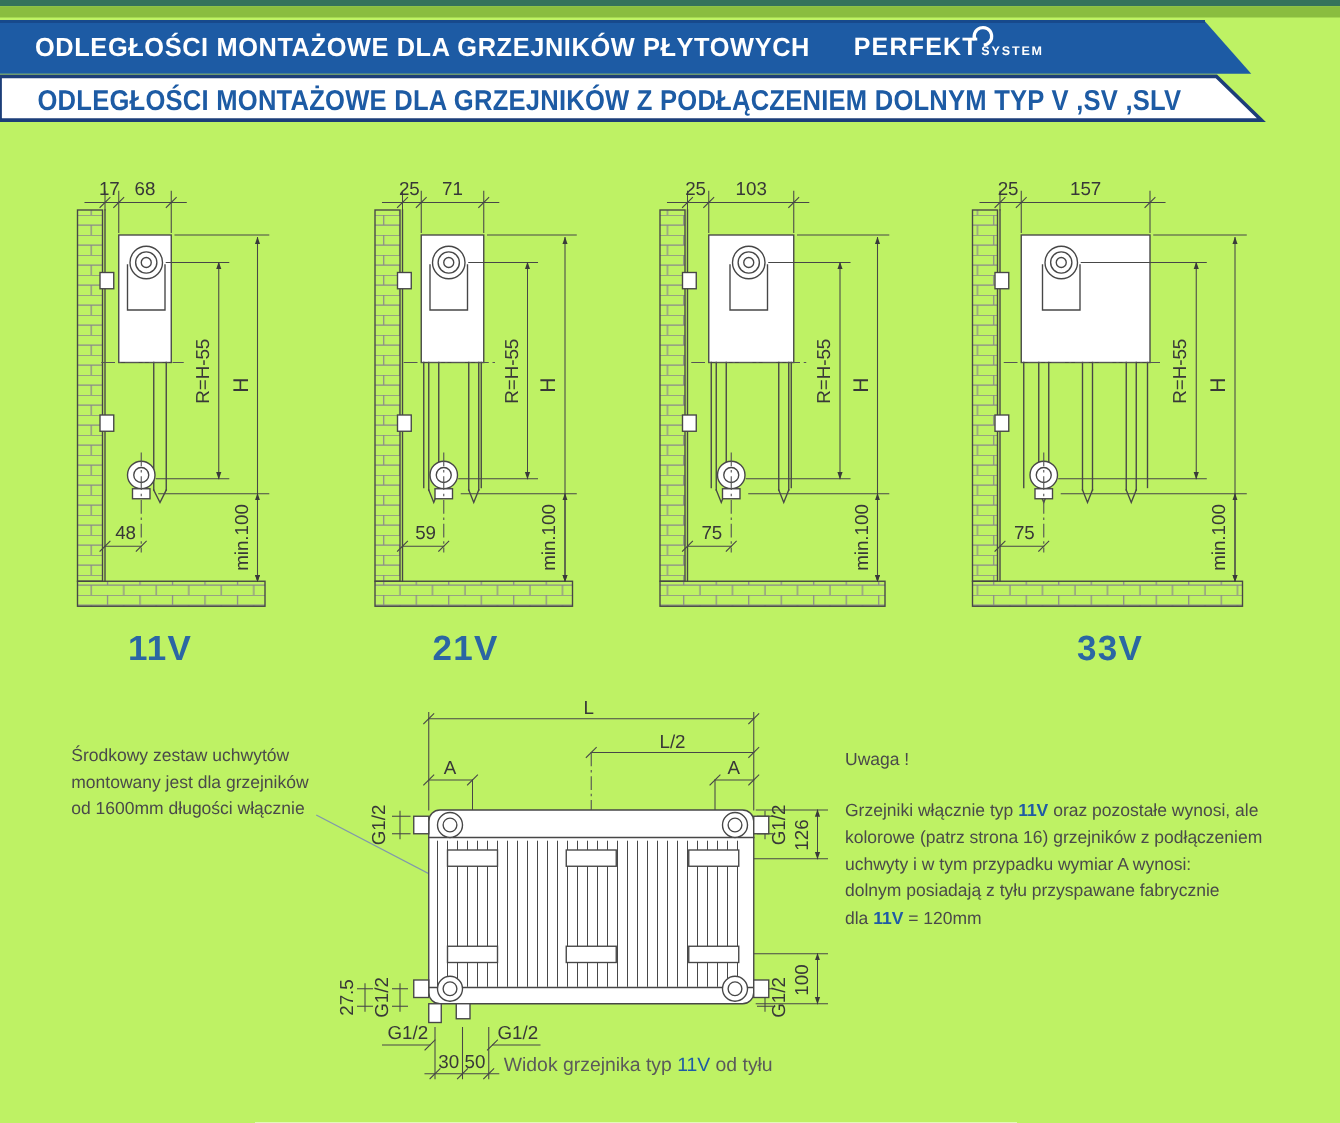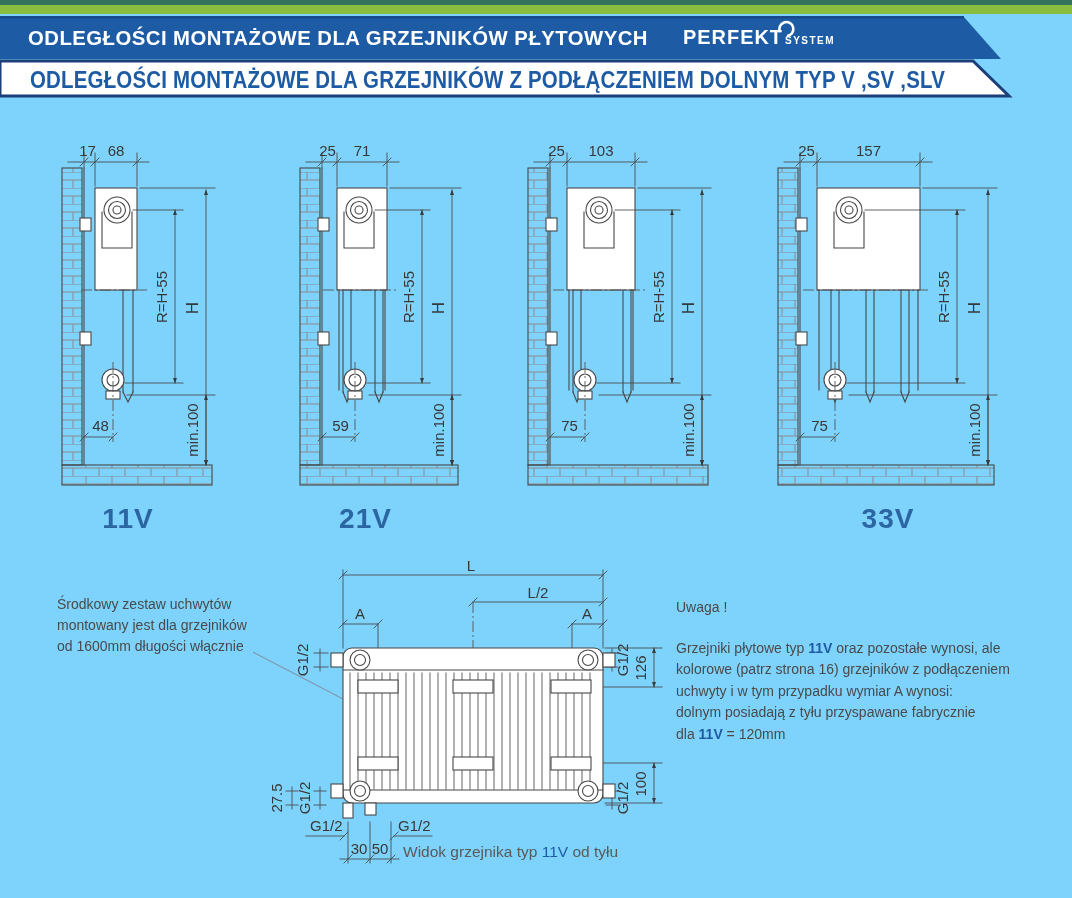--- a/index.html
+++ b/index.html
@@ -1,16 +1,16 @@
 <!DOCTYPE html>
 <html><head>
 <meta charset="utf-8">
 <style>
   html,body{margin:0;padding:0;background:#fff;}
-  .page{position:relative;width:1072px;height:898px;background:#7dd3fc;overflow:hidden;
+  .page{position:relative;width:1072px;height:898px;background:#bef264;overflow:hidden;
         font-family:"Liberation Sans",sans-serif;}
   .page svg{position:absolute;overflow:visible;}
   text{font-family:"Liberation Sans",sans-serif;}
   .h-title{font-size:21px;font-weight:bold;fill:#ffffff;letter-spacing:.5px;}
   .h-brand{font-size:20px;font-weight:bold;fill:#ffffff;letter-spacing:1px;}
   .h-brand-sub{font-size:10px;font-weight:bold;fill:#ffffff;letter-spacing:1.5px;}
   .h-sub{font-size:23px;font-weight:bold;fill:#1D5BA4;letter-spacing:.2px;}
   .dim{font-size:15px;fill:#383838;stroke:none;}
   .dimb{font-size:17px;}
   .ln{stroke:#474747;stroke-width:1.1;fill:none;stroke-linecap:square;}
@@ -286,21 +286,21 @@
       </g>
       <text x="43.5" y="16" text-anchor="middle" class="dim">25</text>
       <text x="105.5" y="16" text-anchor="middle" class="dim">157</text>
       <text x="217" y="168" text-anchor="middle" class="dim dimb" transform="rotate(-90 217 168)">H</text>
       <text x="186" y="157" text-anchor="middle" class="dim" transform="rotate(-90 186 157)">R=H-55</text>
       <text x="217" y="290" text-anchor="middle" class="dim" transform="rotate(-90 217 290)">min.100</text>
       <text x="56.5" y="291" text-anchor="middle" class="dim">75</text>
     </svg>
 
   <div class="type-label" style="left:28px;width:200px">11V</div>
-  <div class="type-label" style="left:263px;width:205px">21V</div>
+  <div class="type-label" style="left:270px;width:205px">21V</div>
   <div class="type-label" style="left:763px;width:250px">33V</div>
 
   <div class="left-note">
       <div class="rich-line"><span>Środkowy zestaw uchwytów</span></div>
       <div class="rich-line"><span>montowany jest dla grzejników</span></div>
       <div class="rich-line"><span>od 1600mm długości włącznie</span></div>
     </div>
 
   <svg style="left:243px;top:642px" width="230" height="130">
     <line x1="10" y1="10" x2="219" y2="119" stroke="#8097AD" stroke-width="1.1"></line>
@@ -439,21 +439,21 @@
     <text class="dim" x="89" y="294" text-anchor="middle">30</text>
     <text class="dim" x="110" y="294" text-anchor="middle">50</text>
     <text class="dim" x="358" y="238" text-anchor="middle" transform="rotate(-90 358 238)">G1/2</text>
     <text class="dim" x="376" y="224" text-anchor="middle" transform="rotate(-90 376 224)">100</text>
     <text class="cap" x="133" y="297"><tspan>Widok grzejnika typ </tspan><tspan class="hl">11V</tspan><tspan> od tyłu</tspan></text>
   </svg>
 
   <div class="right-note">
     <div class="rn-title">Uwaga !</div>
     <div class="rn-body">
-        <div class="rich-line"><span>Grzejniki płytowe typ </span><span class="hl-txt">11V</span><span> oraz pozostałe wynosi, ale</span></div>
+        <div class="rich-line"><span>Grzejniki włącznie typ </span><span class="hl-txt">11V</span><span> oraz pozostałe wynosi, ale</span></div>
         <div class="rich-line"><span>kolorowe (patrz strona 16) grzejników z podłączeniem</span></div>
         <div class="rich-line"><span>uchwyty i w tym przypadku wymiar A wynosi:</span></div>
         <div class="rich-line"><span>dolnym posiadają z tyłu przyspawane fabrycznie</span></div>
       </div>
     <div class="rn-dla">
         <div class="rich-line"><span>dla </span><span class="hl-txt">11V</span><span> = 120mm</span></div>
       </div>
   </div>
 
 </div>

